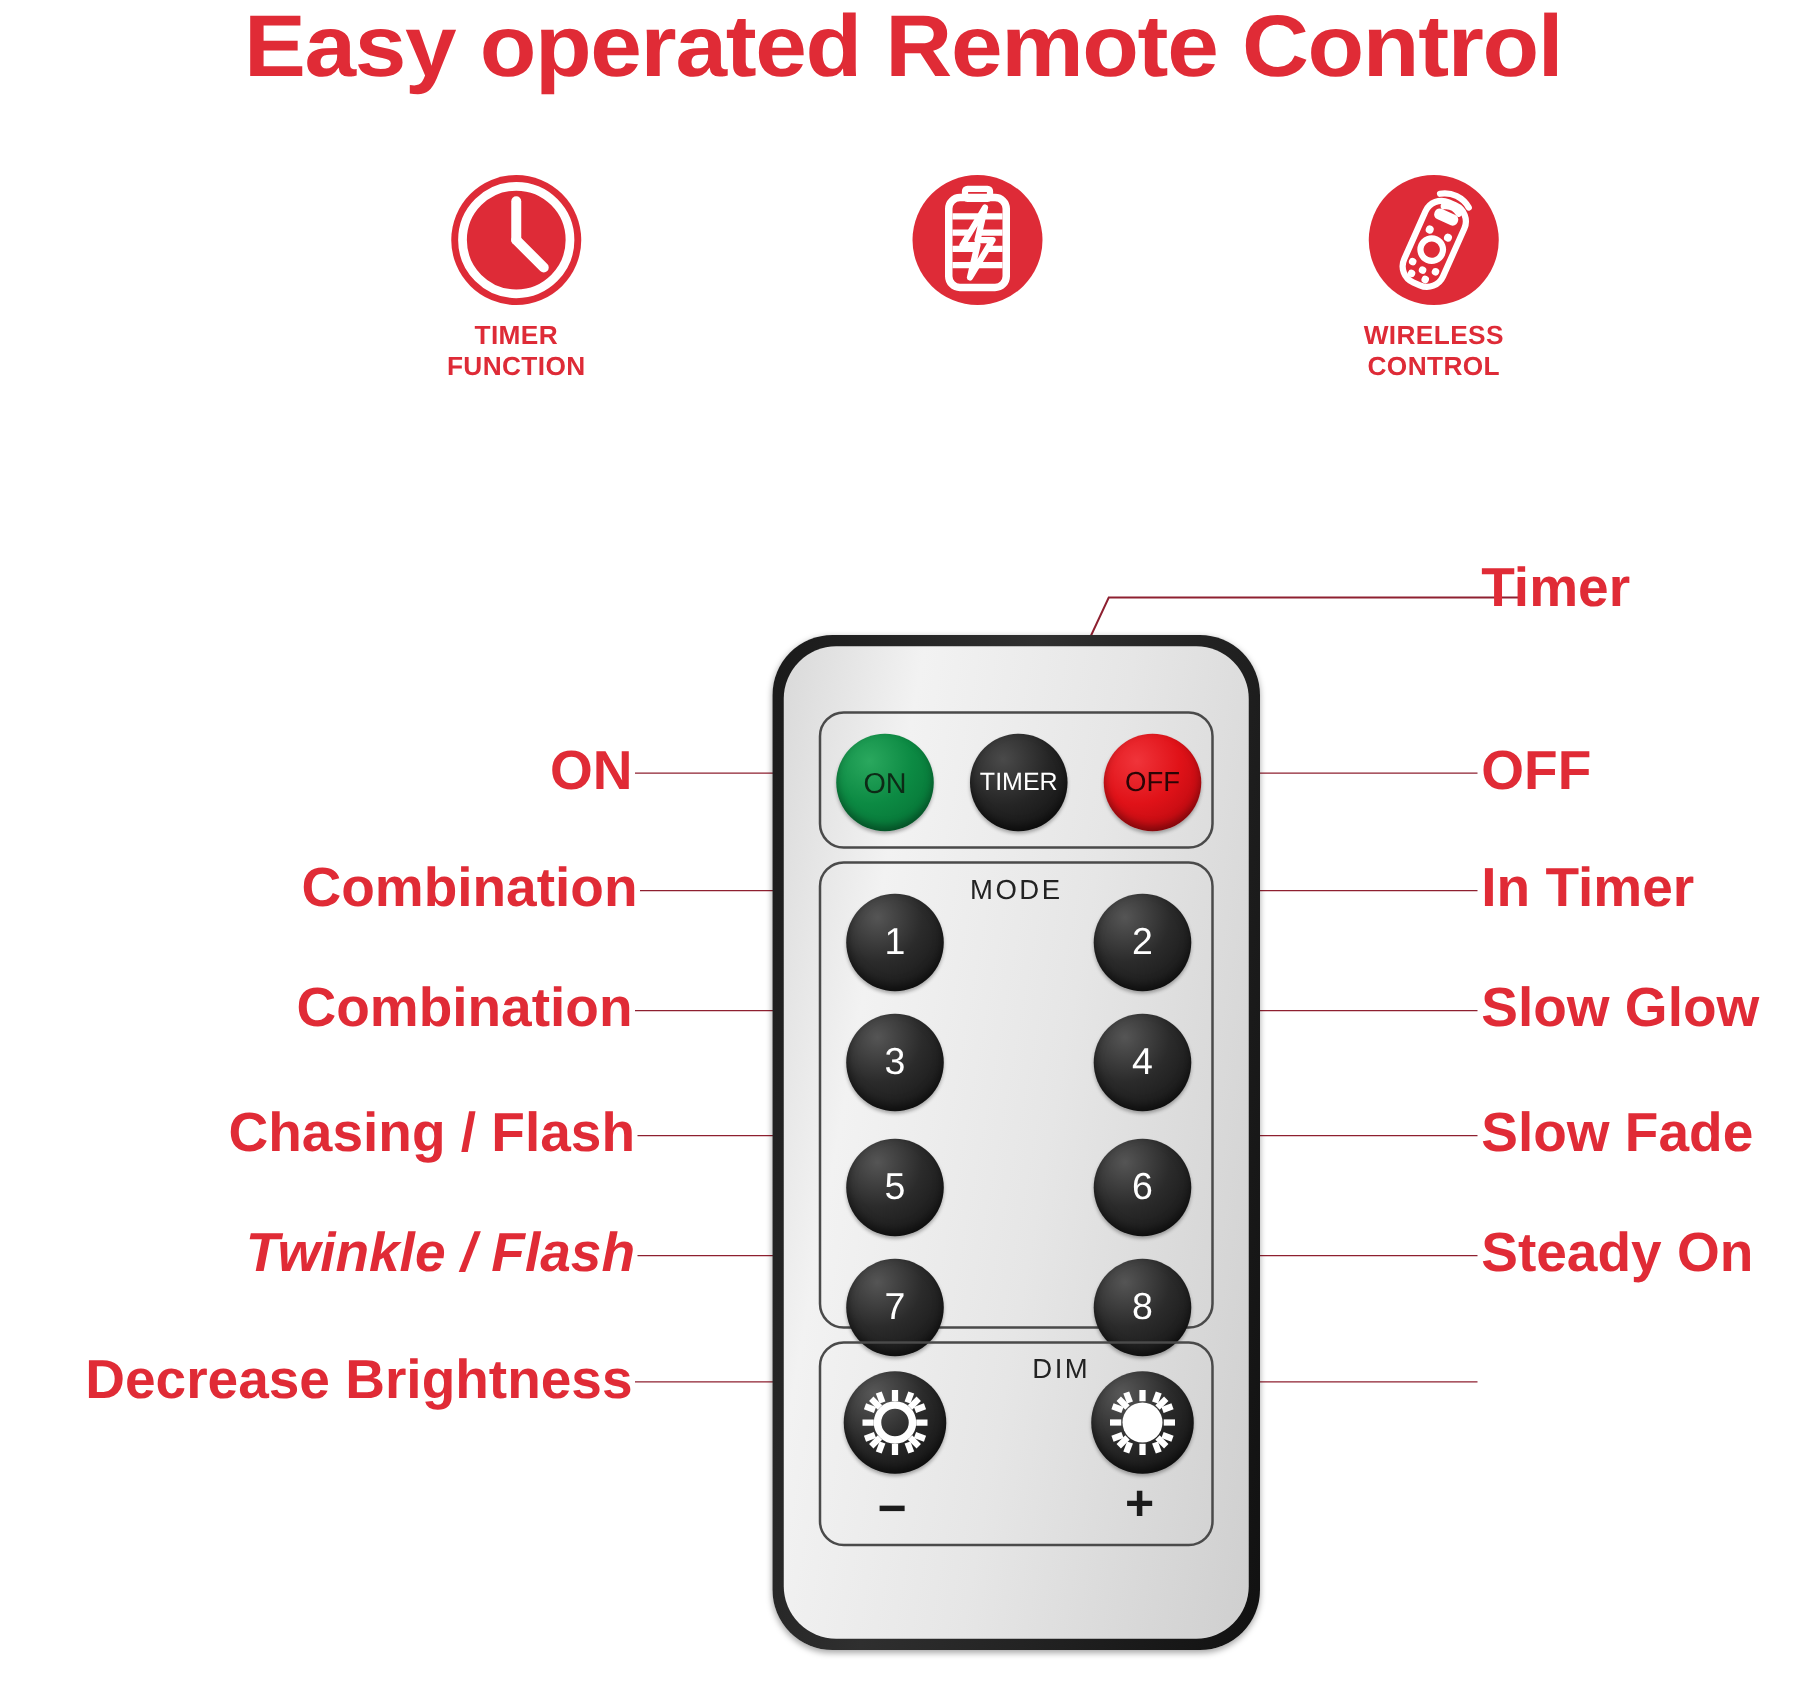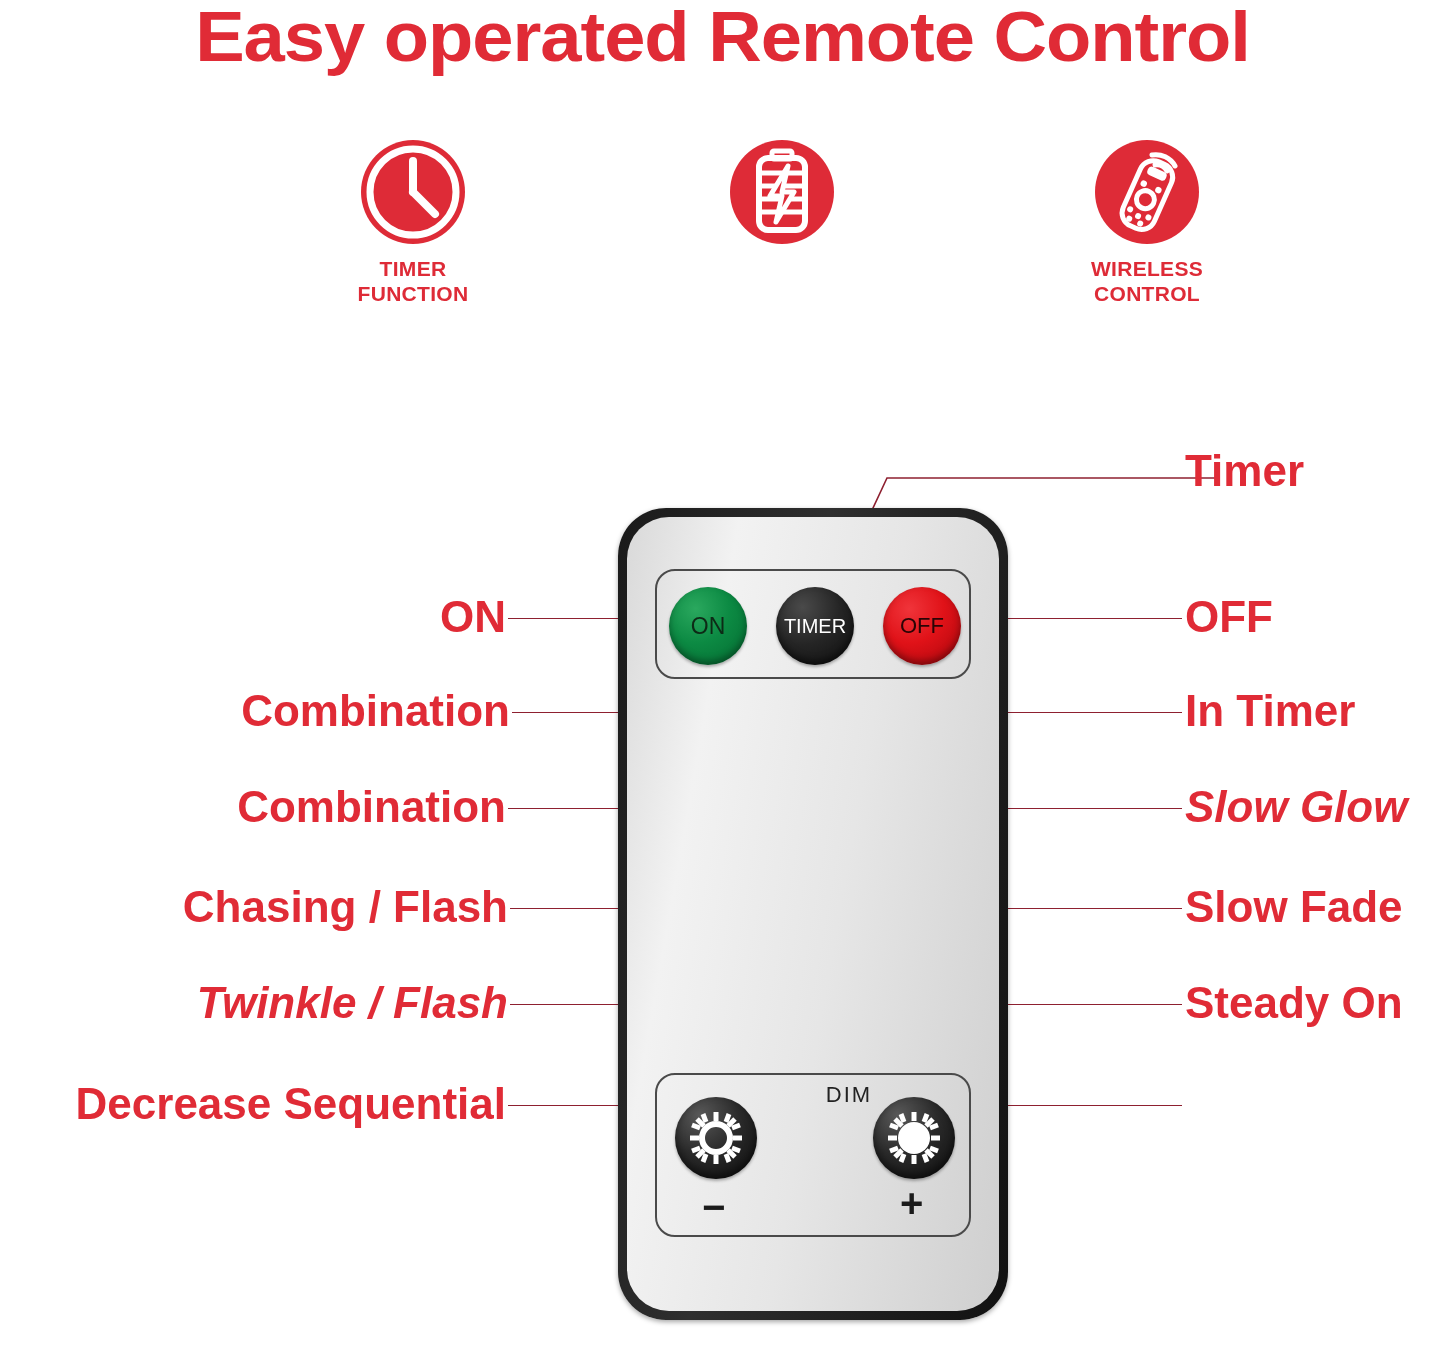--- a/index.html
+++ b/index.html
@@ -263,20 +263,51 @@
           <span>ON</span>
         </div>
         <div class="btn btn-round btn-timer" style="left:119px; top:16px;">
           <span>TIMER</span>
         </div>
         <div class="btn btn-round btn-off" style="left:226px; top:16px;">
           <span>OFF</span>
         </div>
       </div>
 
+      <div class="panel" id="panel-mode">
+        <div class="panel-title" id="mode-title">MODE</div>
+
+        <div class="btn btn-round btn-mode" style="left:20px;  top:24px;">
+          <span>1</span>
+          </div>
+        <div class="btn btn-round btn-mode" style="left:218px; top:24px;">
+          <span>2</span>
+          </div>
+
+        <div class="btn btn-round btn-mode" style="left:20px;  top:120px;">
+          <span>3</span>
+          </div>
+        <div class="btn btn-round btn-mode" style="left:218px; top:120px;">
+          <span>4</span>
+          </div>
+
+        <div class="btn btn-round btn-mode" style="left:20px;  top:220px;">
+          <span>5</span>
+          </div>
+        <div class="btn btn-round btn-mode" style="left:218px; top:220px;">
+          <span>6</span>
+          </div>
+
+        <div class="btn btn-round btn-mode" style="left:20px;  top:316px;">
+          <span>7</span>
+          </div>
+        <div class="btn btn-round btn-mode" style="left:218px; top:316px;">
+          <span>8</span>
+          </div>
+      </div>
 
       <div class="panel" id="panel-dim">
         <div class="panel-title" id="dim-title">DIM</div>
 
         <div class="btn btn-dim" style="left:18px; top:22px;">
           <svg width="60" height="60" viewBox="0 0 60 60">
             <g stroke="#ffffff" stroke-width="5" stroke-linecap="butt">
               <line x1="30" y1="4" x2="30" y2="13"></line>
               <line x1="30" y1="47" x2="30" y2="56"></line>
               <line x1="4" y1="30" x2="13" y2="30"></line>
@@ -326,22 +357,22 @@
       </div>
 
     </div>
   </div>
 
   <div class="callout left" style="left:188px; top:592px; width:318px;">ON</div>
   <div class="callout left" style="left:100px; top:686px; width:410px;">Combination</div>
   <div class="callout left" style="left:100px; top:782px; width:406px;">Combination</div>
   <div class="callout left" style="left:60px;  top:882px; width:448px;">Chasing / Flash</div>
   <div class="callout left" style="left:60px;  top:978px; width:448px;font-style:italic;">Twinkle / Flash</div>
-  <div class="callout left" style="left:2px;   top:1079px; width:504px;">Decrease Sequential</div>
+  <div class="callout left" style="left:2px;   top:1079px; width:504px;">Decrease Brightness</div>
 
   <div class="callout right" style="left:1185px; top:446px;">Timer</div>
   <div class="callout right" style="left:1185px; top:592px;">OFF</div>
   <div class="callout right" style="left:1185px; top:686px;">In Timer</div>
-  <div class="callout right" style="left:1185px; top:782px;font-style:italic;">Slow Glow</div>
+  <div class="callout right" style="left:1185px; top:782px;">Slow Glow</div>
   <div class="callout right" style="left:1185px; top:882px;">Slow Fade</div>
   <div class="callout right" style="left:1185px; top:978px;">Steady On</div>
 
 </div>
 
 </body></html>

